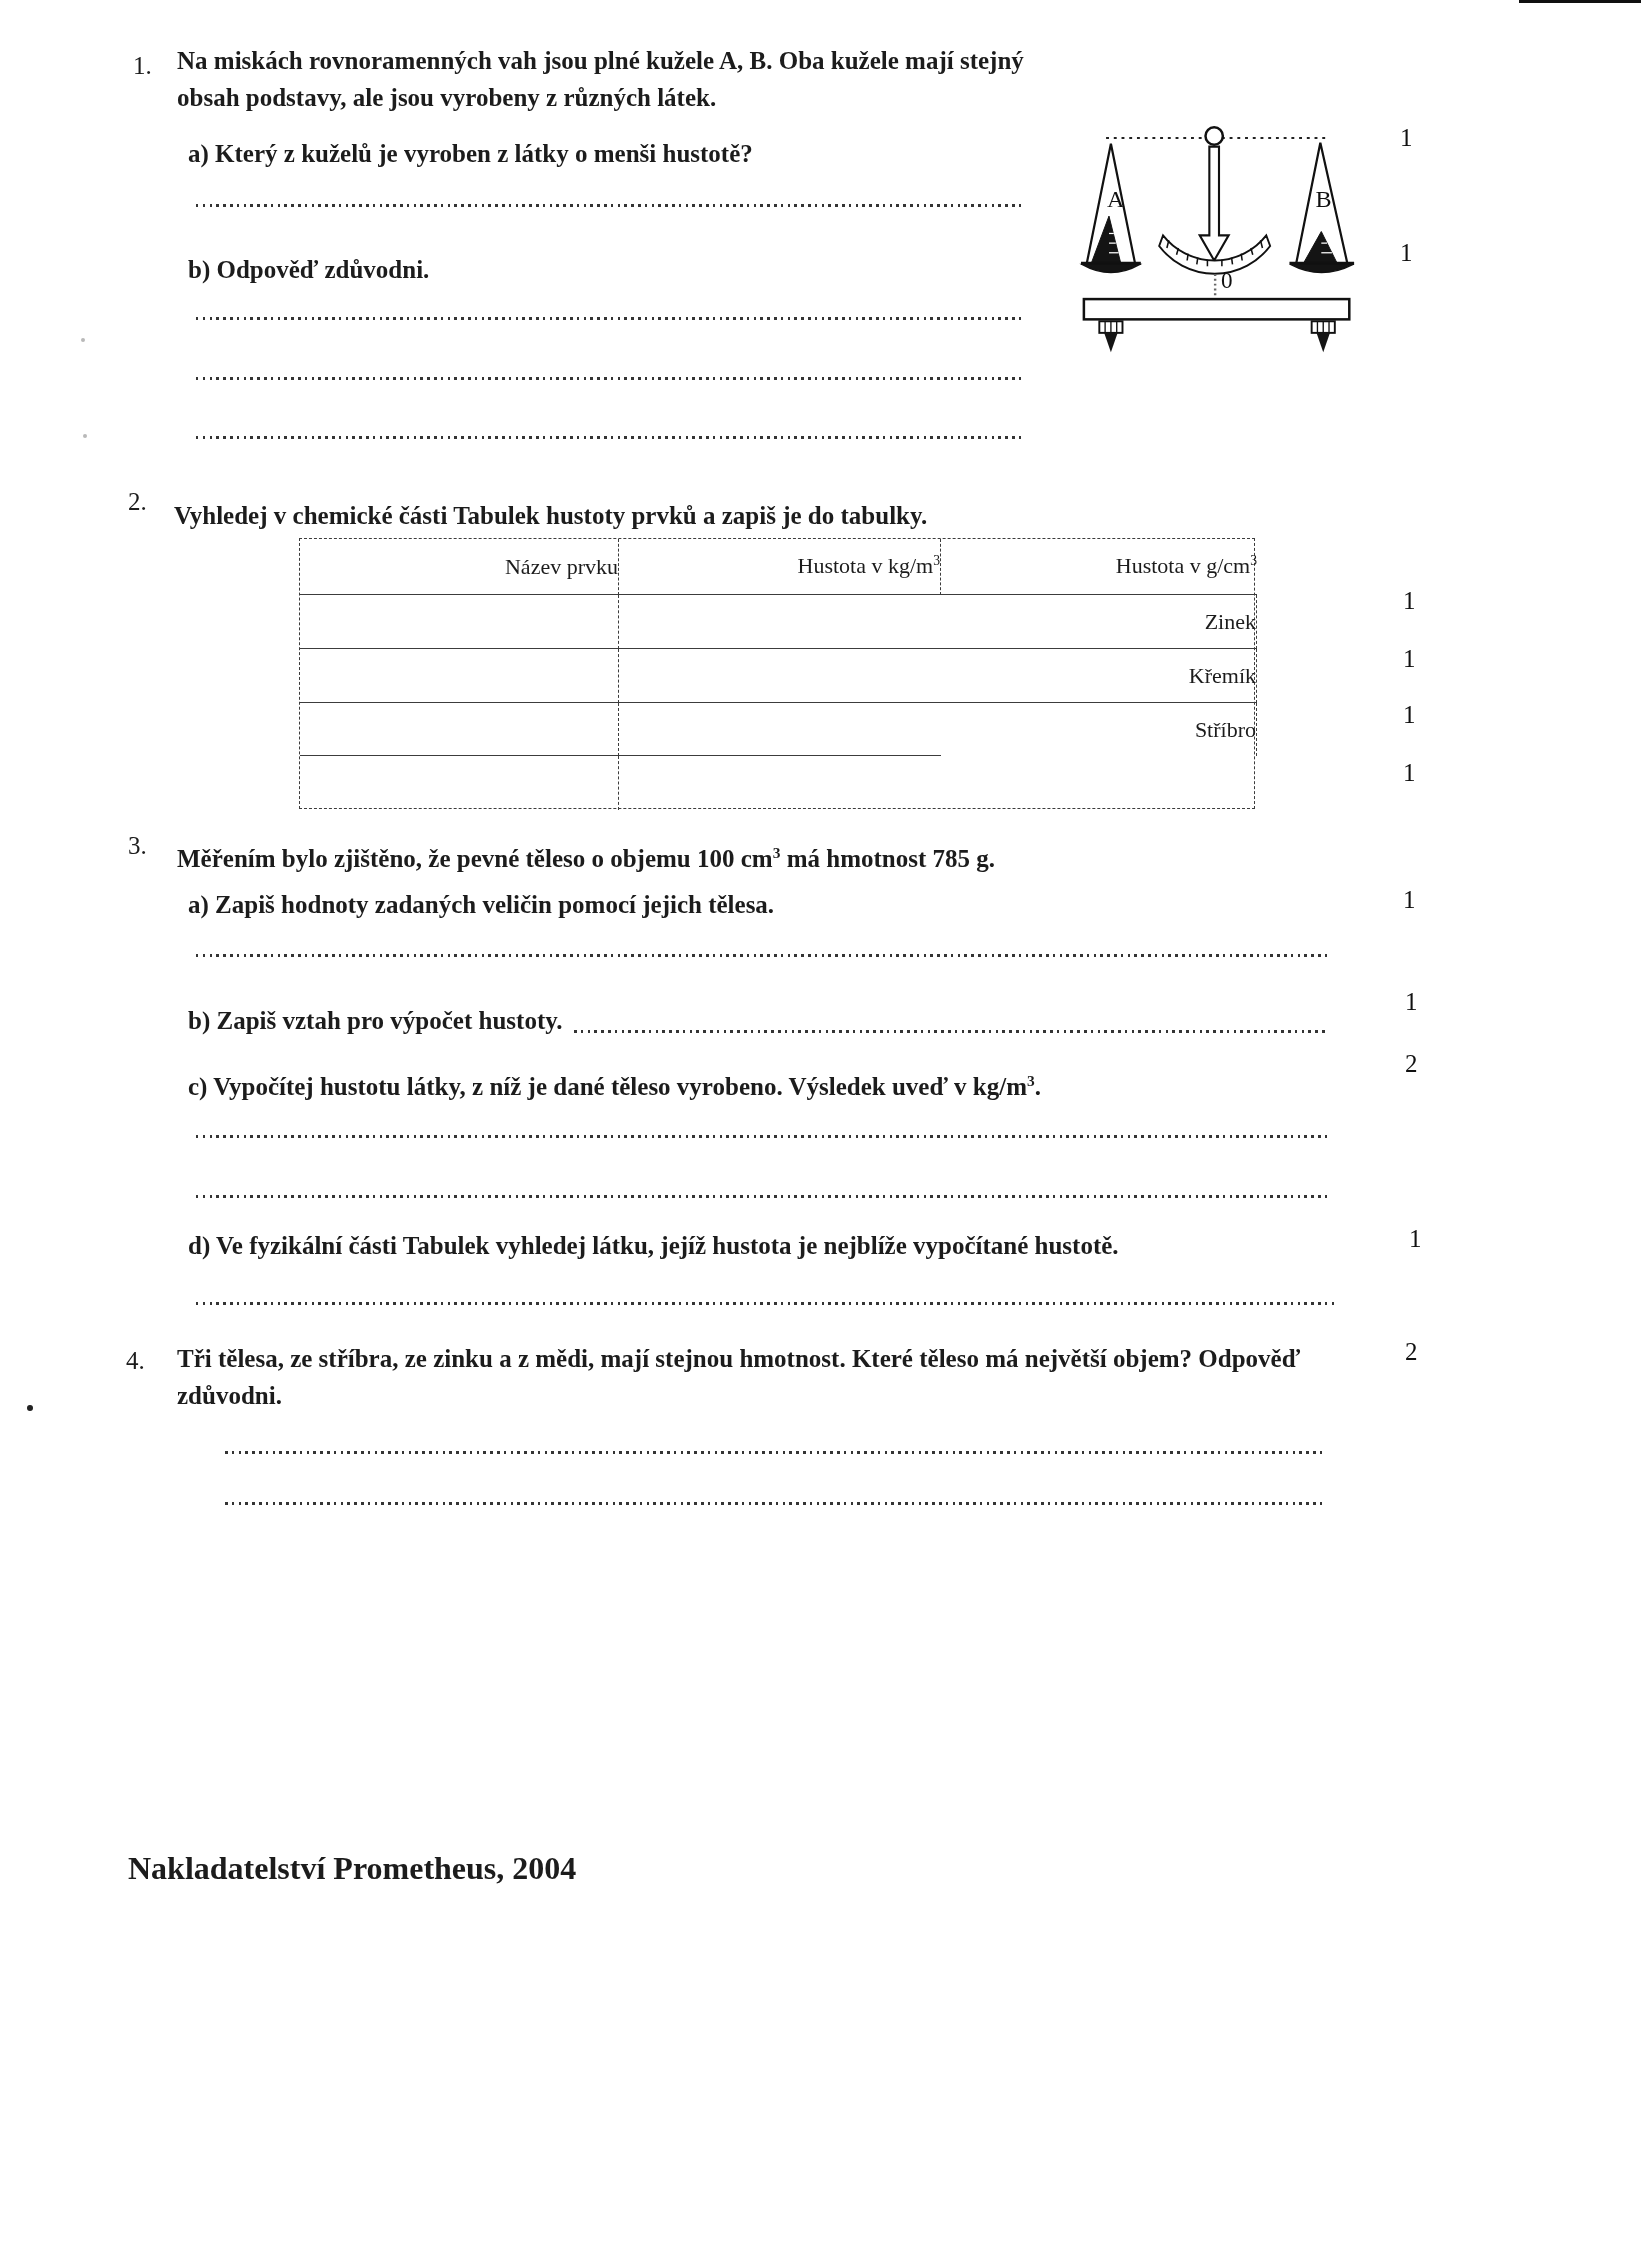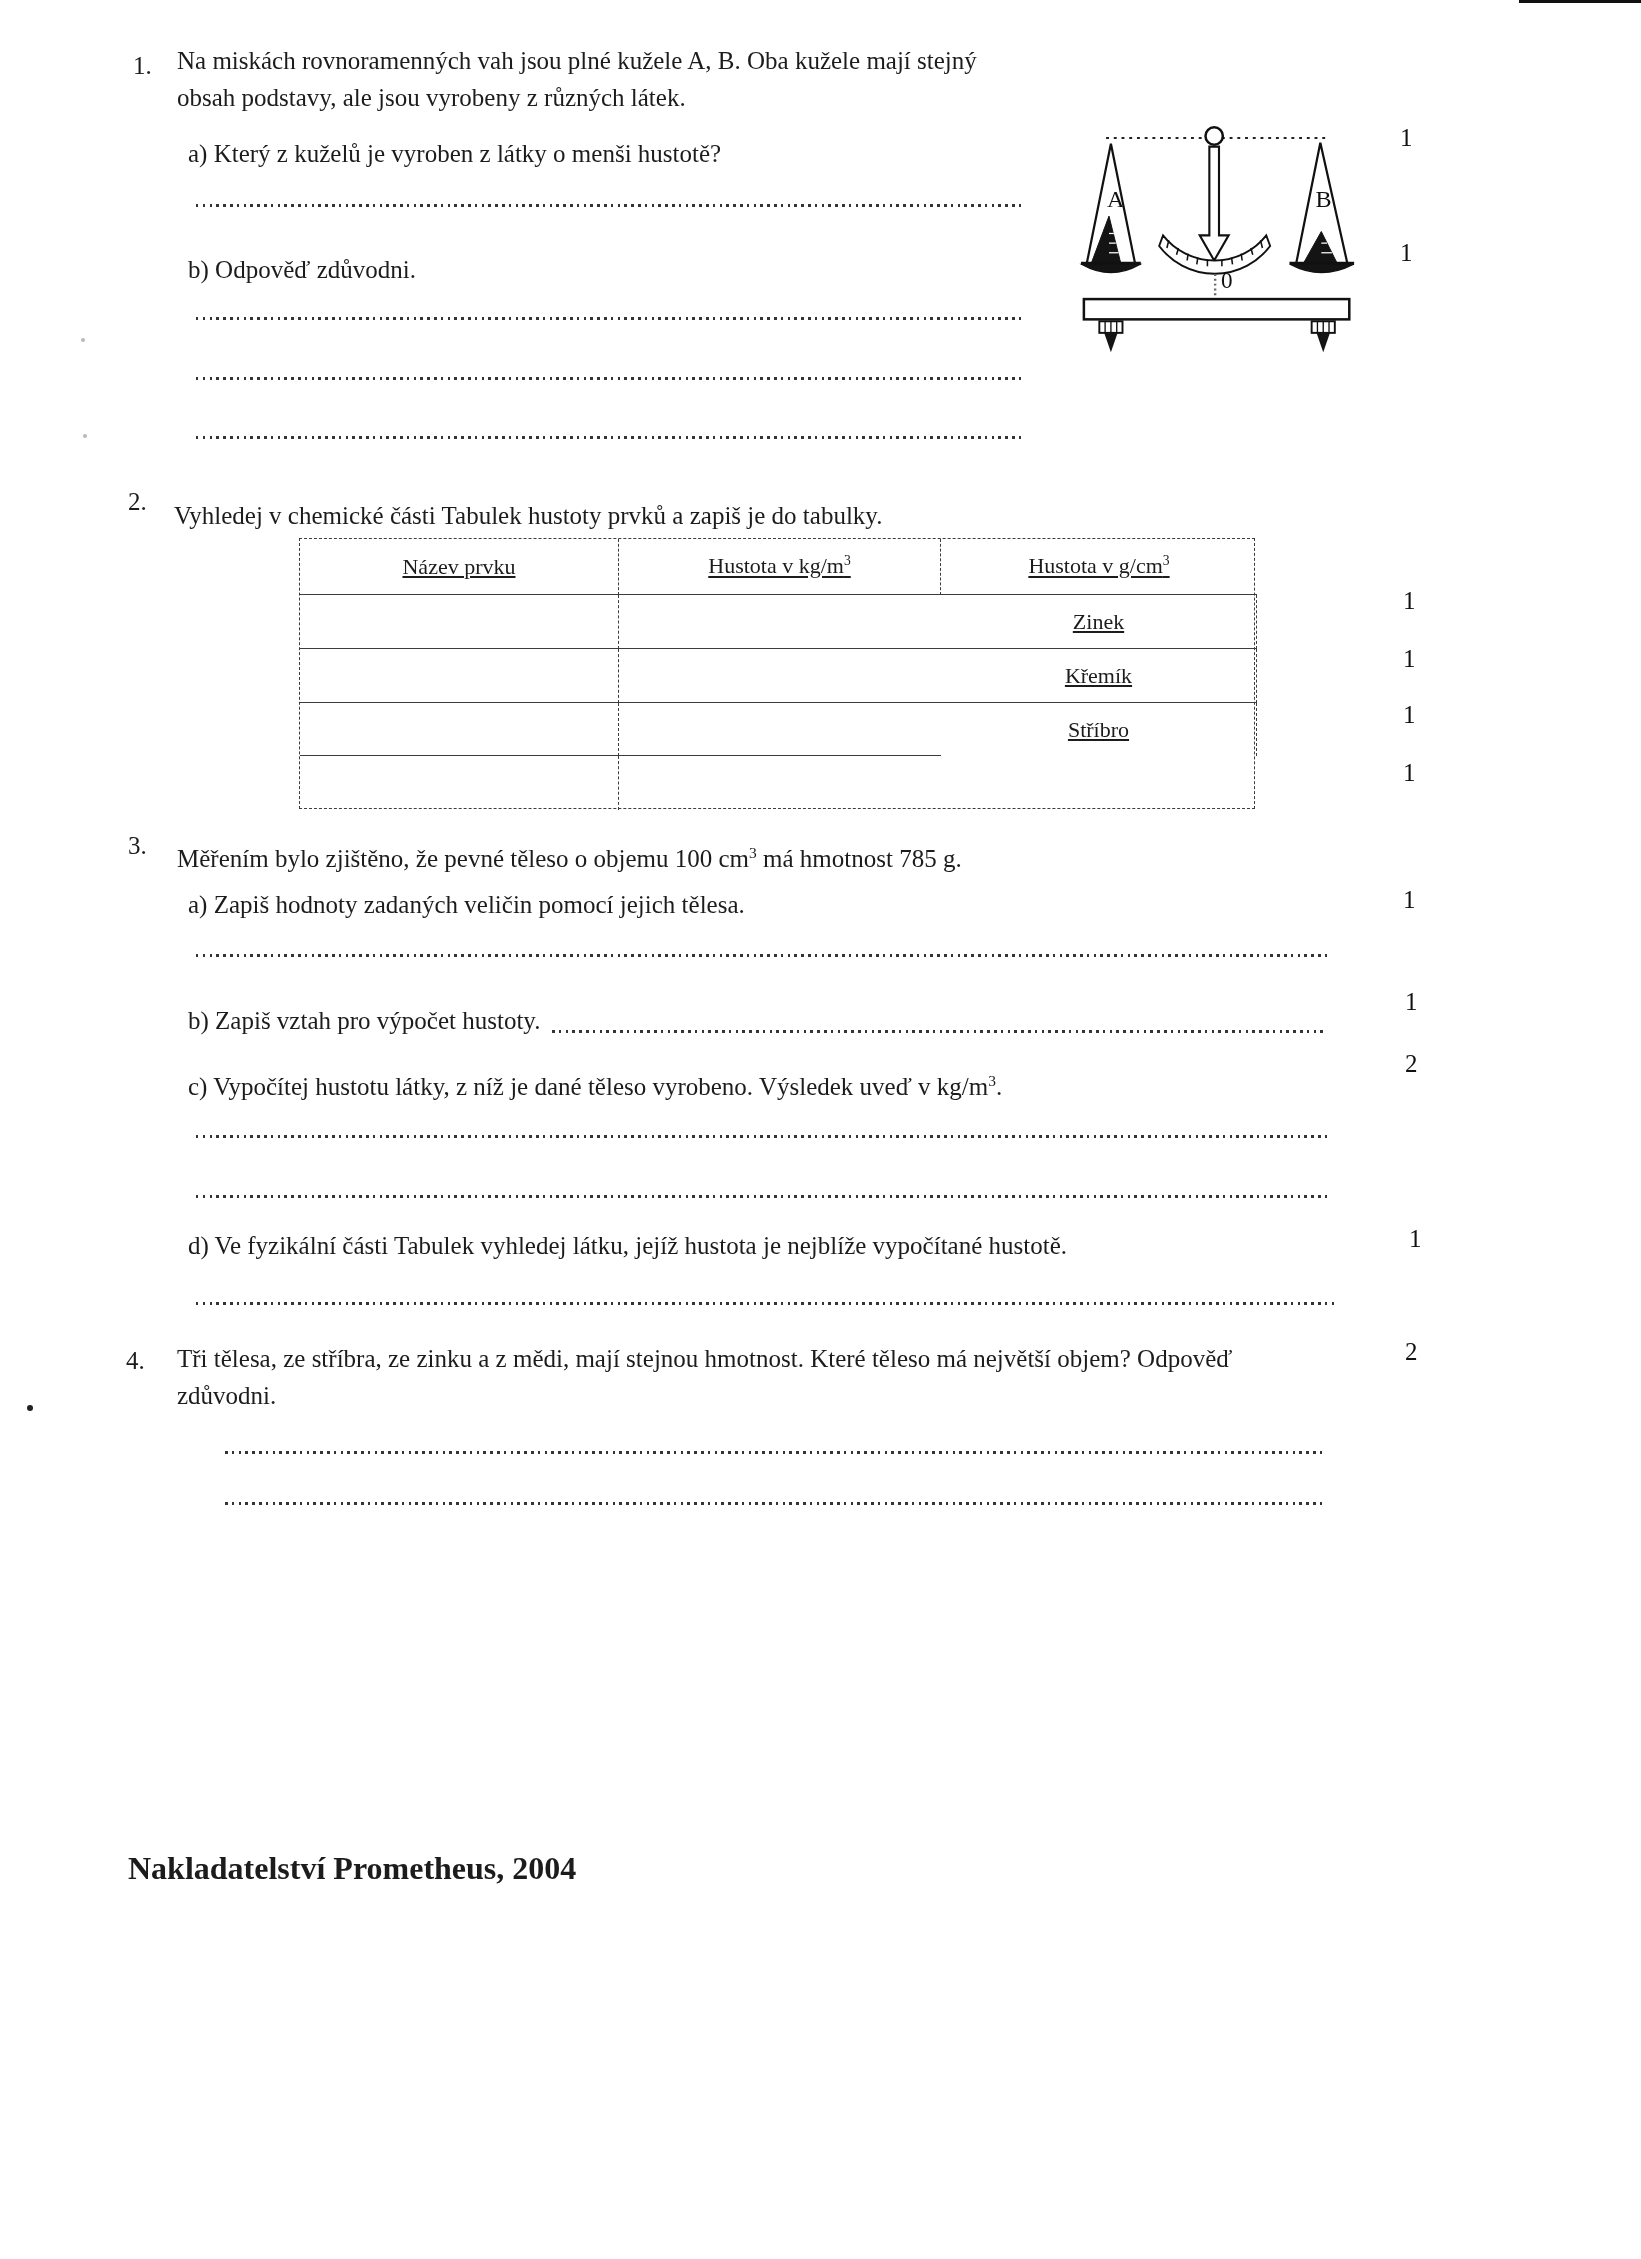--- a/index.html
+++ b/index.html
@@ -3,21 +3,21 @@
 <meta charset="utf-8">
 <style>
   html,body { margin:0; padding:0; background:#e8e8e8; }
   .page {
     position:relative; width:1641px; height:2259px; background:#ffffff;
     font-family:"Liberation Serif","DejaVu Serif",serif; color:#1c1c1c;
     margin:0 auto; overflow:hidden;
   }
   .abs { position:absolute; }
   .qnum { font-size:25px; }
-  .qtext { font-size:25px; line-height:37px; white-space:nowrap; }
+  .qtext { font-size:25px; line-height:37px; white-space:nowrap;font-weight:bold; }
   .qtext .wrapline { white-space:nowrap; }
   .pts { font-size:25px; color:#111; }
   .dotline {
     position:absolute; height:2.9px;
     background:repeating-linear-gradient(90deg,#343434 0 2.5px,transparent 2.5px 6.8px);
   }
   .leaderline {
     flex:1; height:2.9px; align-self:flex-end; margin:0 3.9px 5.8px 11.6px;
     background:repeating-linear-gradient(90deg,#343434 0 2.5px,transparent 2.5px 6.8px);
   }
@@ -25,23 +25,22 @@
   sup { font-size:0.62em; }
   .wtable {
     position:absolute; left:299px; top:538px; width:956px; height:271px;
     display:grid; grid-template-columns:319px 322px 316px;
     grid-template-rows:56px 54px 54px 53px 54px;
     border:1.5px dashed #3c3c3c; box-sizing:border-box;
     font-size:22px;
   }
   .cell {
     border-right:1.5px dashed #3c3c3c; border-bottom:1.4px solid #3c3c3c;
-    display:flex; align-items:center; justify-content:center;
+    display:flex; align-items:center; justify-content:flex-end;
     box-sizing:border-box;
-    text-decoration:underline;
   }
   .cell.lastcol { border-right:none; }
   .cell.lastrow { border-bottom:none; }
   .artifact-topline { position:absolute; left:1519px; top:0; width:123px; height:2.9px; background:#101010; }
   .speck { position:absolute; border-radius:50%; background:#222; }
   .speck.faint { background:#b9b9b9; }
   svg text { font-family:"Liberation Serif","DejaVu Serif",serif; }
 </style>
 </head>
 <body>

